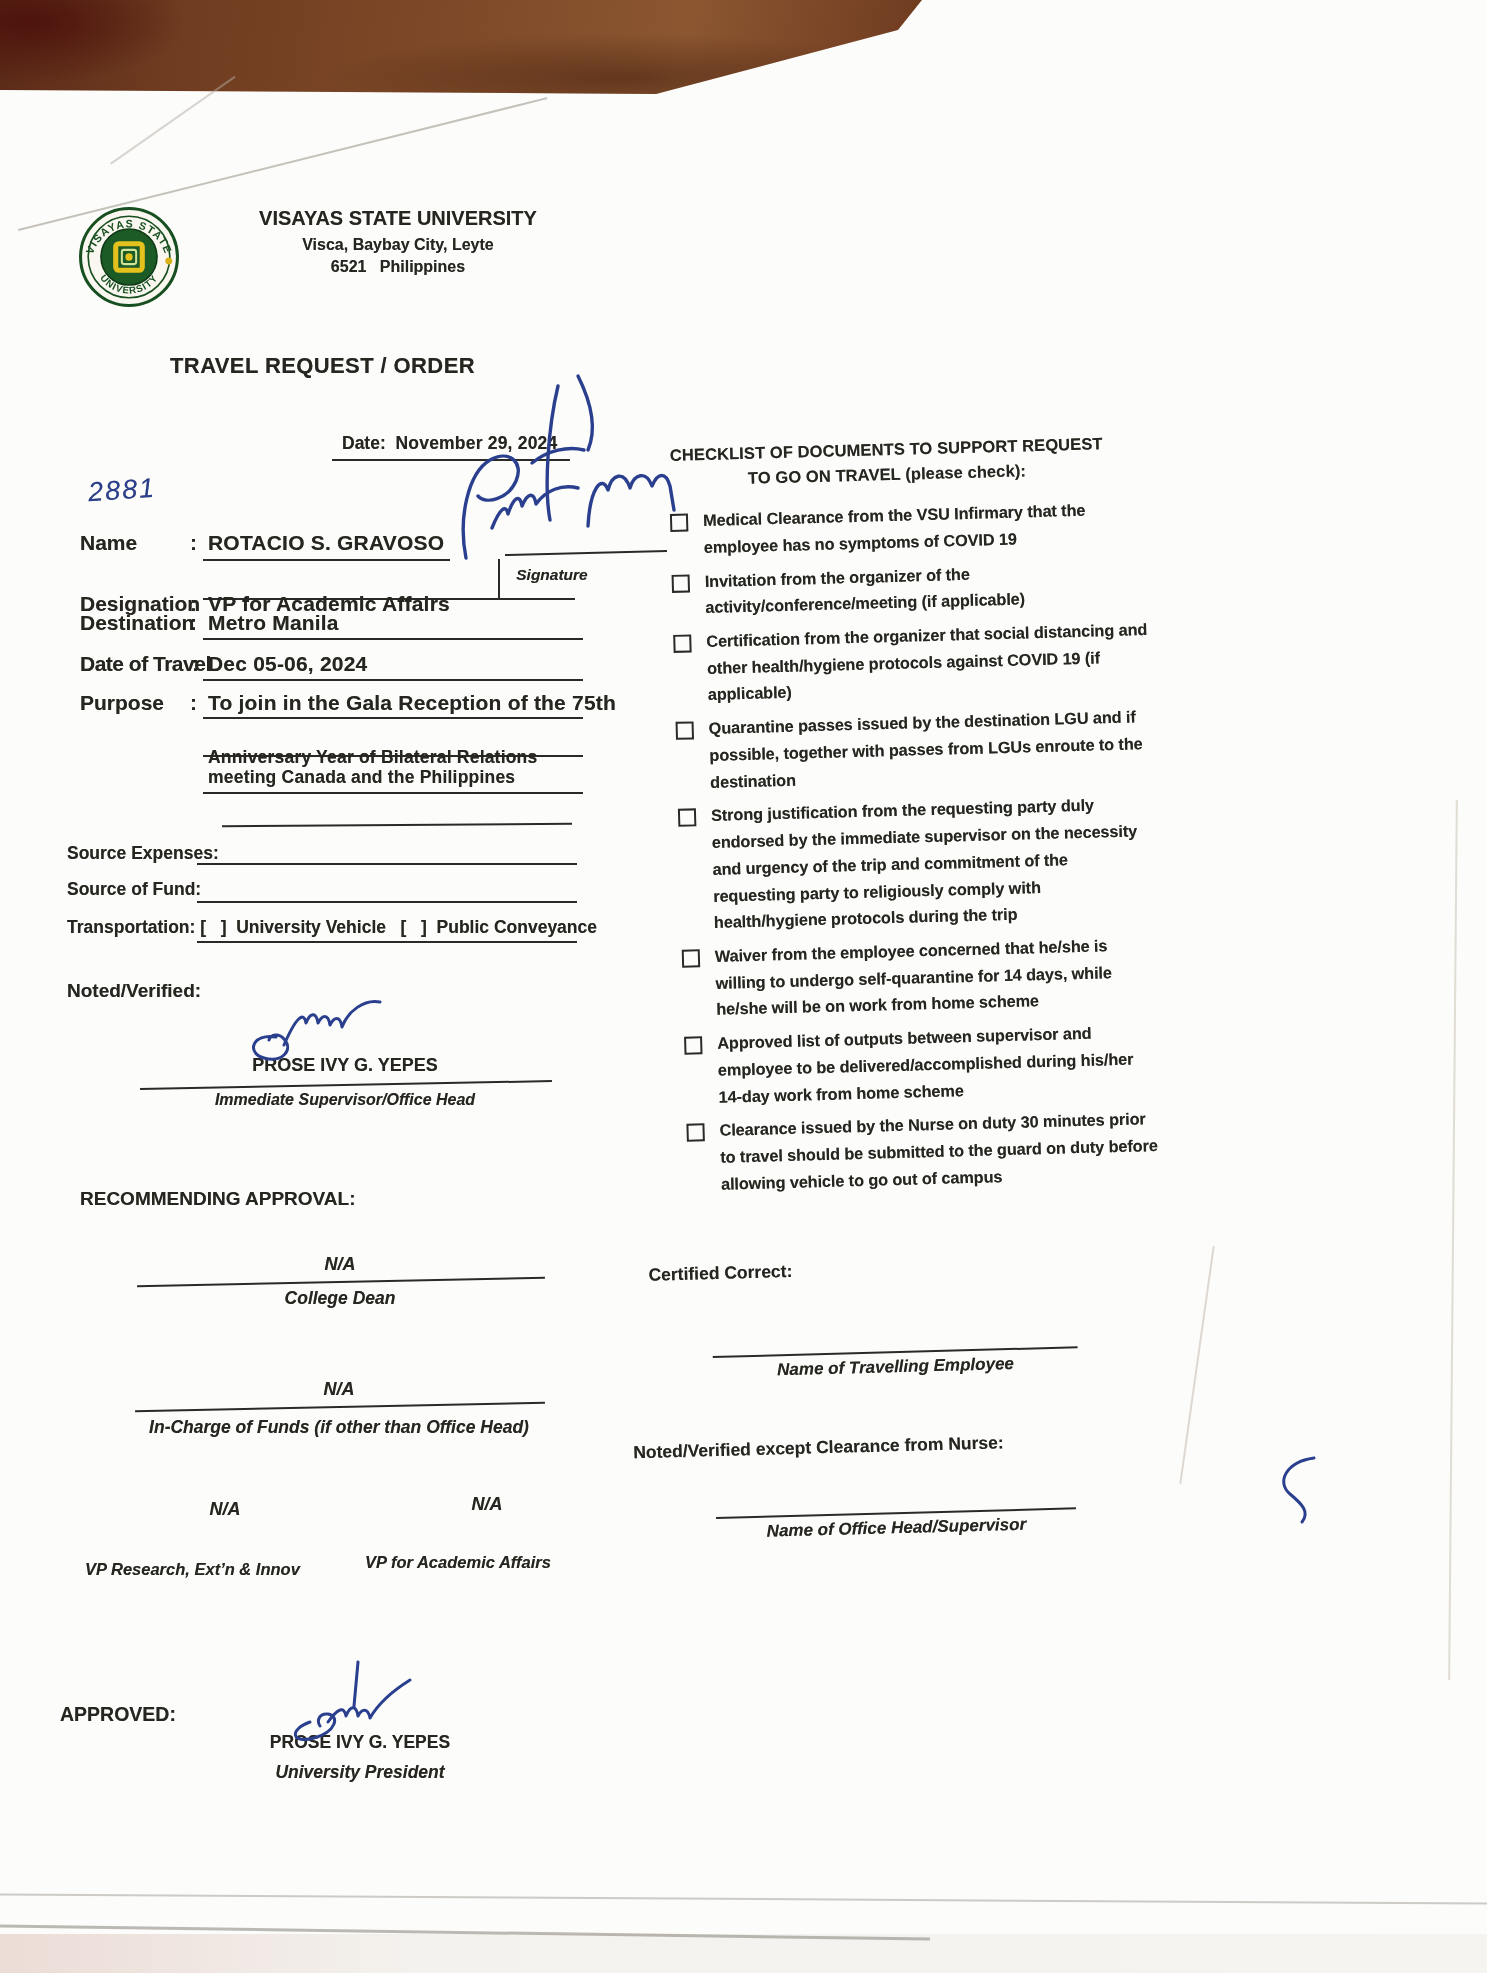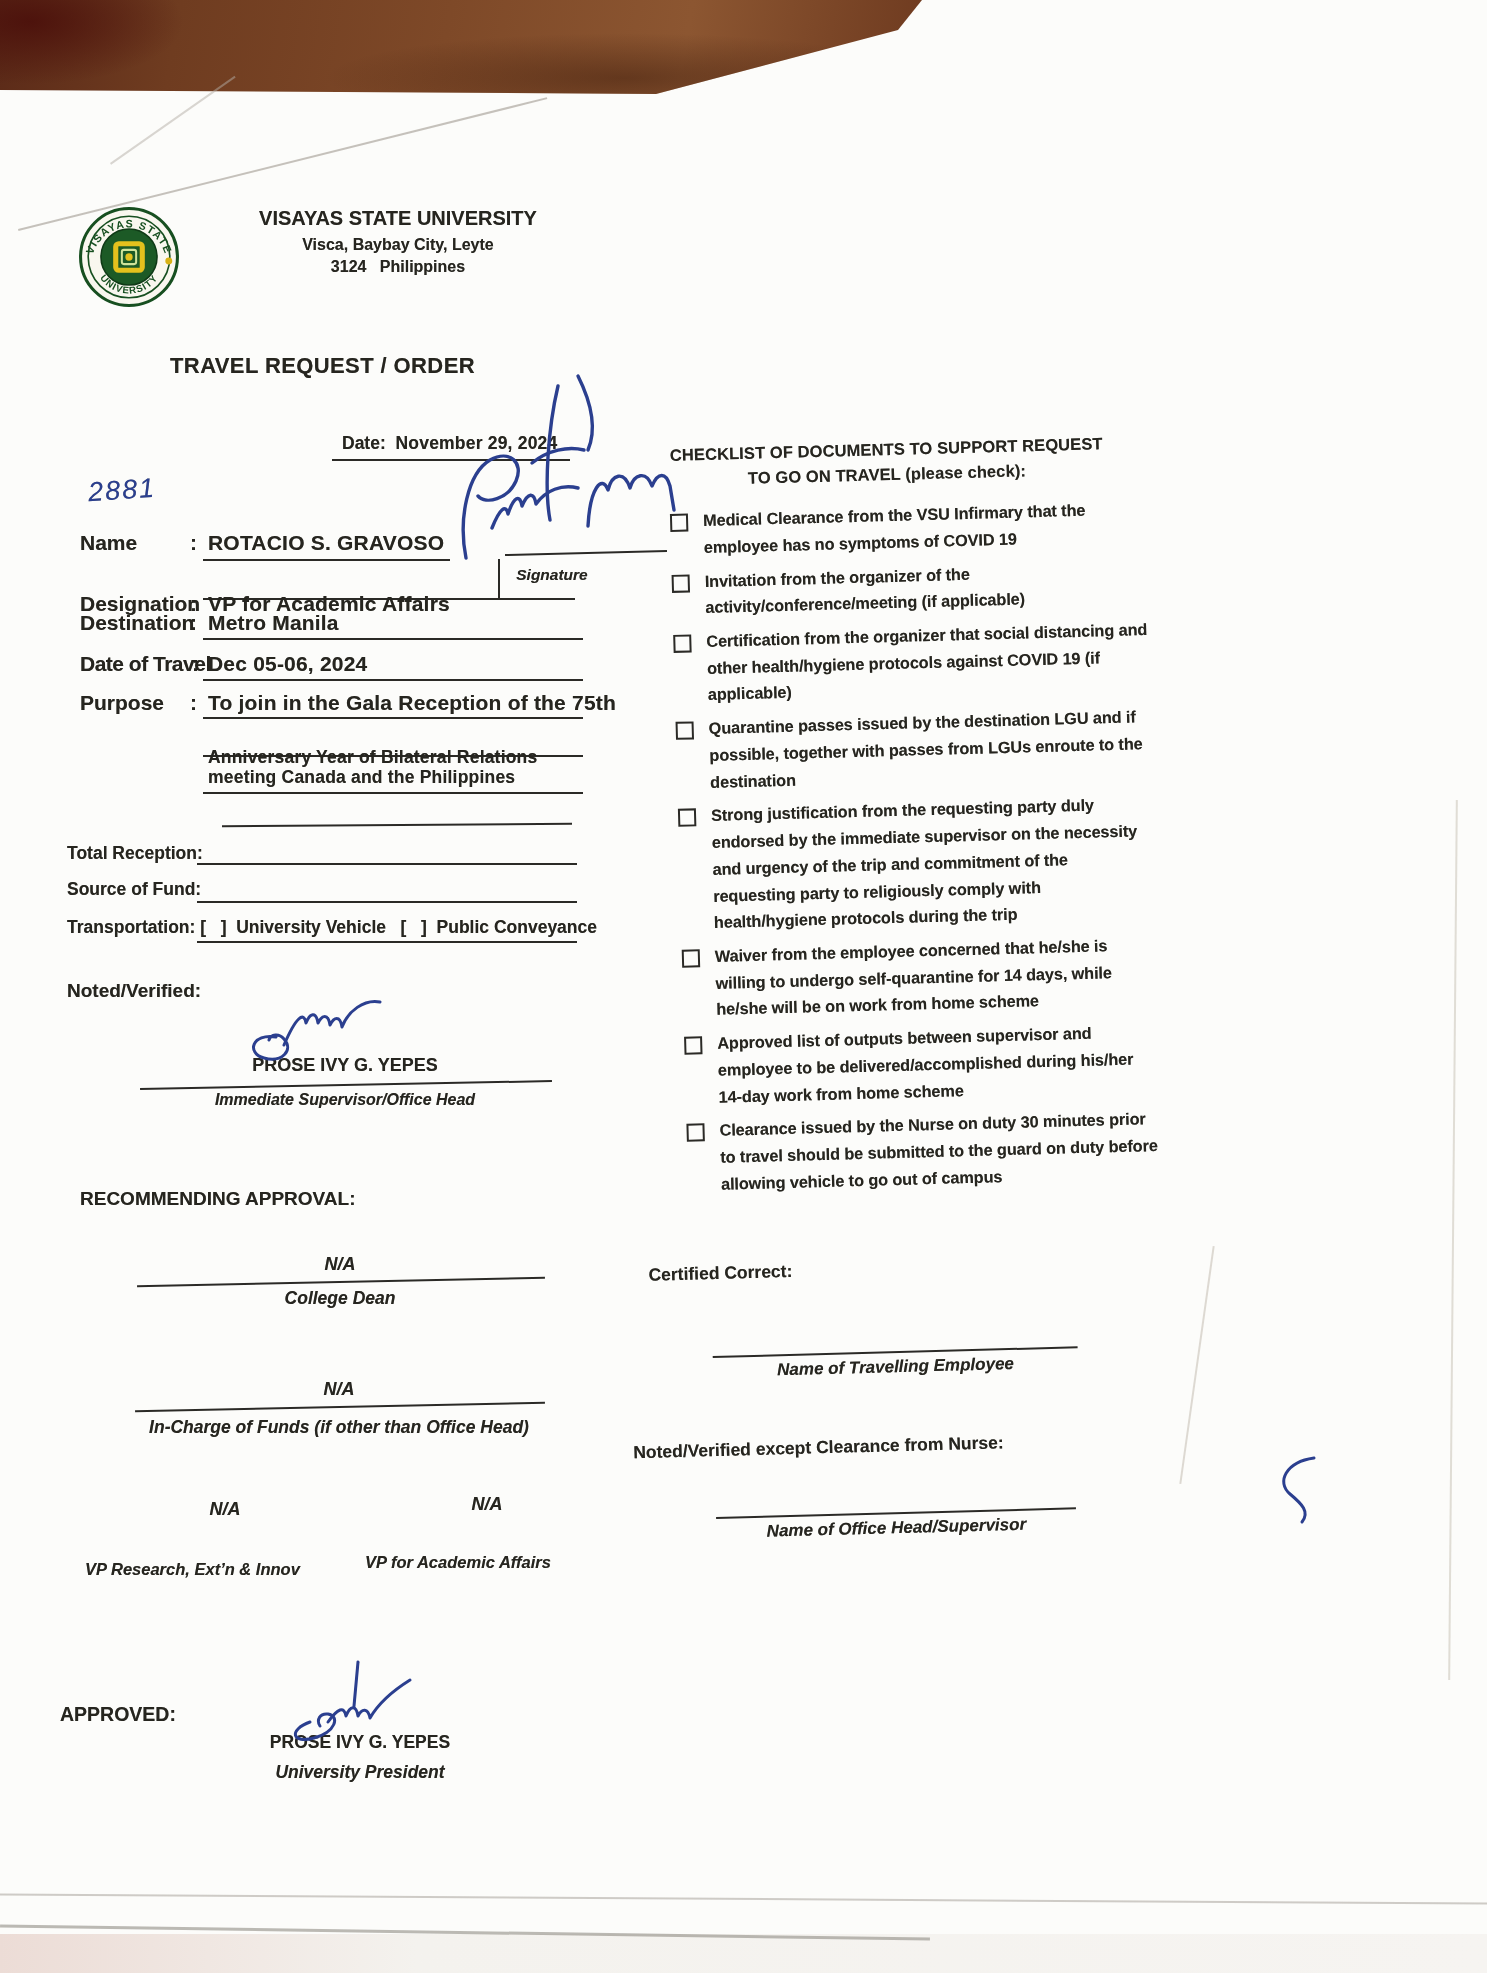--- a/index.html
+++ b/index.html
@@ -87,21 +87,21 @@
     <textPath href="#arcTop" startOffset="50%" text-anchor="middle">VISAYAS STATE</textPath>
   </text>
   <text font-family="Liberation Sans, sans-serif" font-size="9.5" font-weight="700" fill="#174f20" letter-spacing="1">
     <textPath href="#arcBot" startOffset="50%" text-anchor="middle">UNIVERSITY</textPath>
   </text>
 </svg>
 
 <div class="abs tx ctr" style="left:258px;top:207px;width:280px;z-index:5">
   <div class="b" style="font-size:20px">VISAYAS STATE UNIVERSITY</div>
   <div class="b" style="font-size:16px;margin-top:6px">Visca, Baybay City, Leyte</div>
-  <div class="b pre" style="font-size:16px;margin-top:4px">3124   Philippines</div>
+  <div class="b pre" style="font-size:16px;margin-top:4px">6521   Philippines</div>
 </div>
 
 <div class="abs tx b" style="left:170px;top:353px;font-size:22px;letter-spacing:.4px;z-index:5">TRAVEL REQUEST / ORDER</div>
 
 <div class="abs tx b nowrap" style="left:342px;top:433px;font-size:17.5px;z-index:5">
   <span>Date:</span>&nbsp;&nbsp;<span class="val">November 29, 2024</span>
 </div>
 <div class="ul" style="left:332px;top:459px;width:238px"></div>
 
 <div class="abs hand tx" style="left:88px;top:475px;font-size:27px;letter-spacing:2px;transform:rotate(-4deg)">2881</div>
@@ -132,21 +132,21 @@
 <div class="row tx" style="top:691px">
   <span class="rl">Purpose</span><span class="rc">:</span><span class="val">To join in the Gala Reception of the 75th</span>
 </div>
 <div class="ul" style="left:203px;top:717px;width:380px"></div>
 <div class="abs tx b val" style="left:208px;top:747px;font-size:17.5px;z-index:5">Anniversary Year of Bilateral Relations</div>
 <div class="ul" style="left:203px;top:755px;width:380px"></div>
 <div class="abs tx b val" style="left:208px;top:767px;font-size:17.5px;z-index:5">meeting Canada and the Philippines</div>
 <div class="ul" style="left:203px;top:792px;width:380px"></div>
 <div class="ul" style="left:222px;top:824px;width:350px;transform:rotate(-.4deg)"></div>
 
-<div class="abs tx b" style="left:67px;top:843px;font-size:17.5px;z-index:5">Total Reception:</div>
+<div class="abs tx b" style="left:67px;top:843px;font-size:17.5px;z-index:5">Source Expenses:</div>
 <div class="ul" style="left:197px;top:863px;width:380px"></div>
 
 <div class="abs tx b" style="left:67px;top:879px;font-size:17.5px;z-index:5">Source of Fund:</div>
 <div class="ul" style="left:197px;top:901px;width:380px"></div>
 
 <div class="abs tx b nowrap" style="left:67px;top:917px;font-size:17.5px;z-index:5">
   <span>Transportation:</span>&nbsp;<span class="pre">[   ]  University Vehicle   [   ]  Public Conveyance</span>
 </div>
 <div class="ul" style="left:197px;top:941px;width:380px"></div>
 

